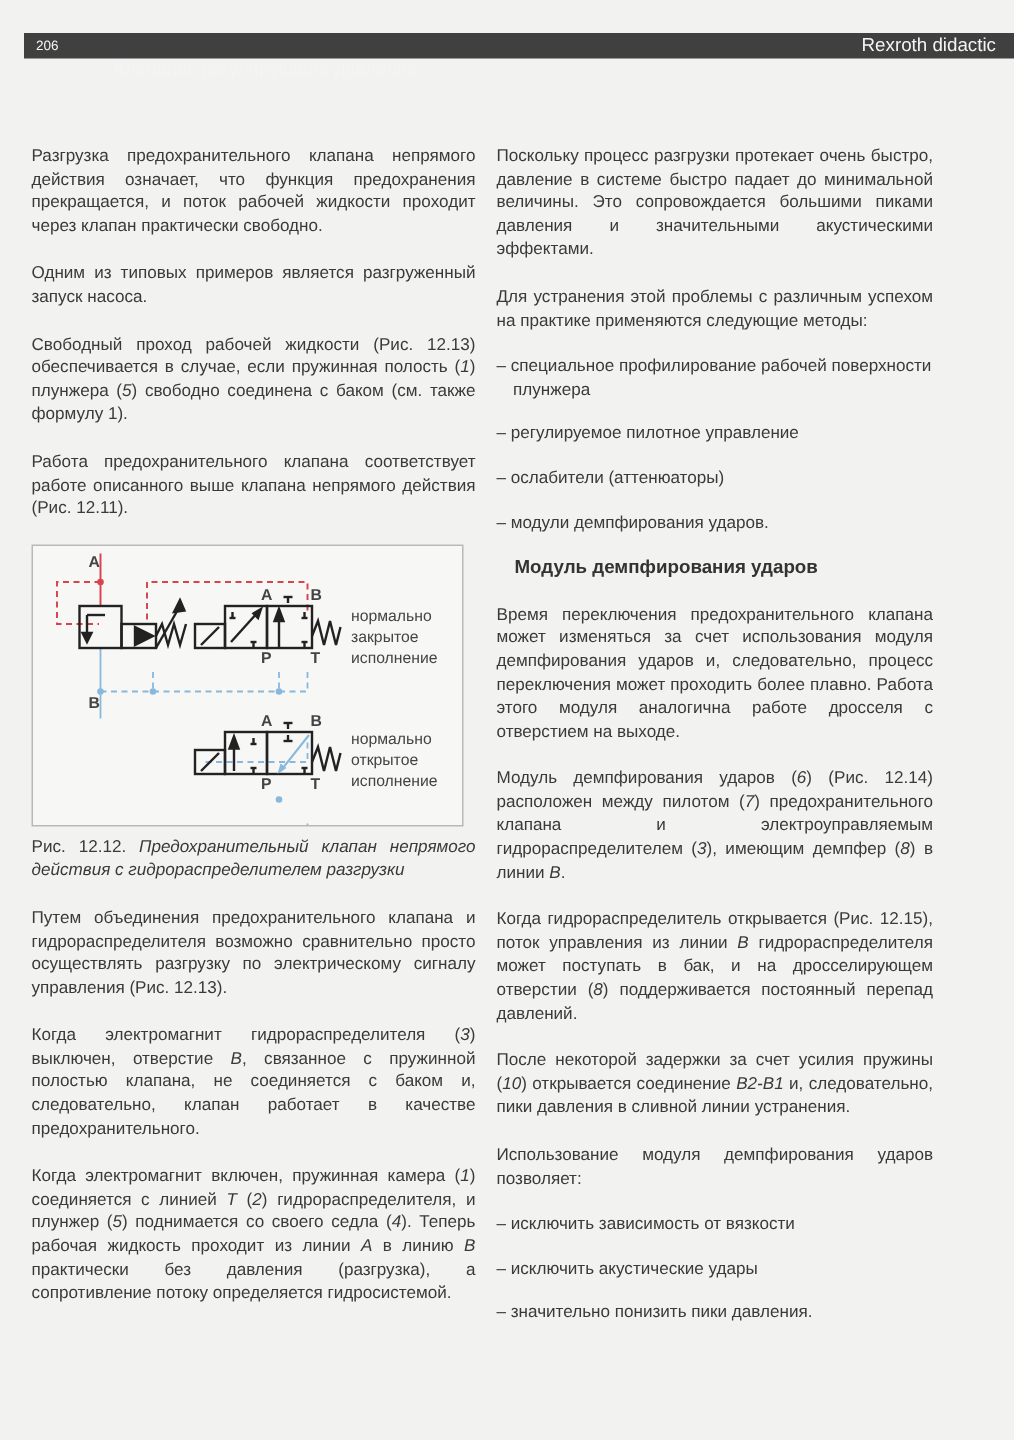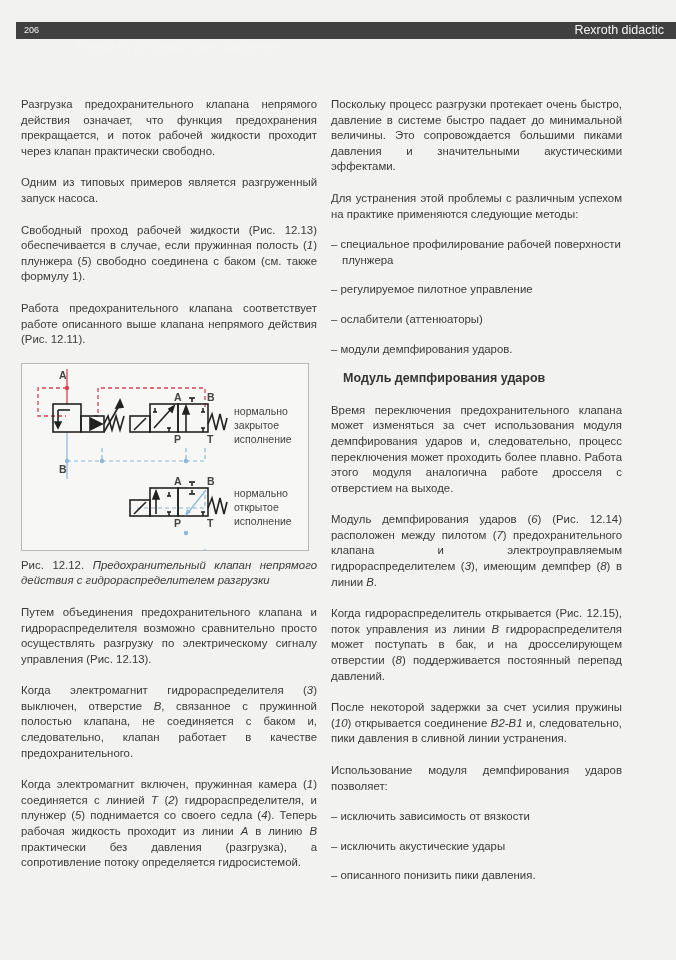--- a/index.html
+++ b/index.html
@@ -176,15 +176,15 @@
     <div class="bullet" style="">– модули демпфирования ударов.</div>
 
     <div class="h3">Модуль демпфирования ударов</div>
     <p>Время переключения предохранительного клапана может изменяться за счет использования модуля демпфирования ударов и, следовательно, процесс переключения может проходить более плавно. Работа этого модуля аналогична работе дросселя с отверстием на выходе.</p>
     <p><span>Модуль демпфирования ударов (</span><i>6</i><span>) (Рис. 12.14) расположен между пилотом (</span><i>7</i><span>) предохранительного клапана и электроуправляемым гидрораспределителем (</span><i>3</i><span>), имеющим демпфер (</span><i>8</i><span>) в  линии </span><i>B</i><span>.</span></p>
     <p><span>Когда гидрораспределитель открывается (Рис. 12.15), поток управления из линии </span><i>B</i><span> гидрораспределителя может поступать в бак, и на дросселирующем отверстии (</span><i>8</i><span>) поддерживается постоянный перепад давлений.</span></p>
     <p><span>После некоторой задержки за счет усилия пружины (</span><i>10</i><span>) открывается соединение </span><i>B2-B1</i><span> и, следовательно, пики давления в сливной линии устранения.</span></p>
     <p>Использование модуля демпфирования ударов позволяет:</p>
     <div class="bullet">– исключить зависимость от вязкости</div>
     <div class="bullet">– исключить акустические удары</div>
-    <div class="bullet">– описанного понизить пики давления.</div>
+    <div class="bullet">– значительно понизить пики давления.</div>
   </div>
 </div>
 
 </body></html>

